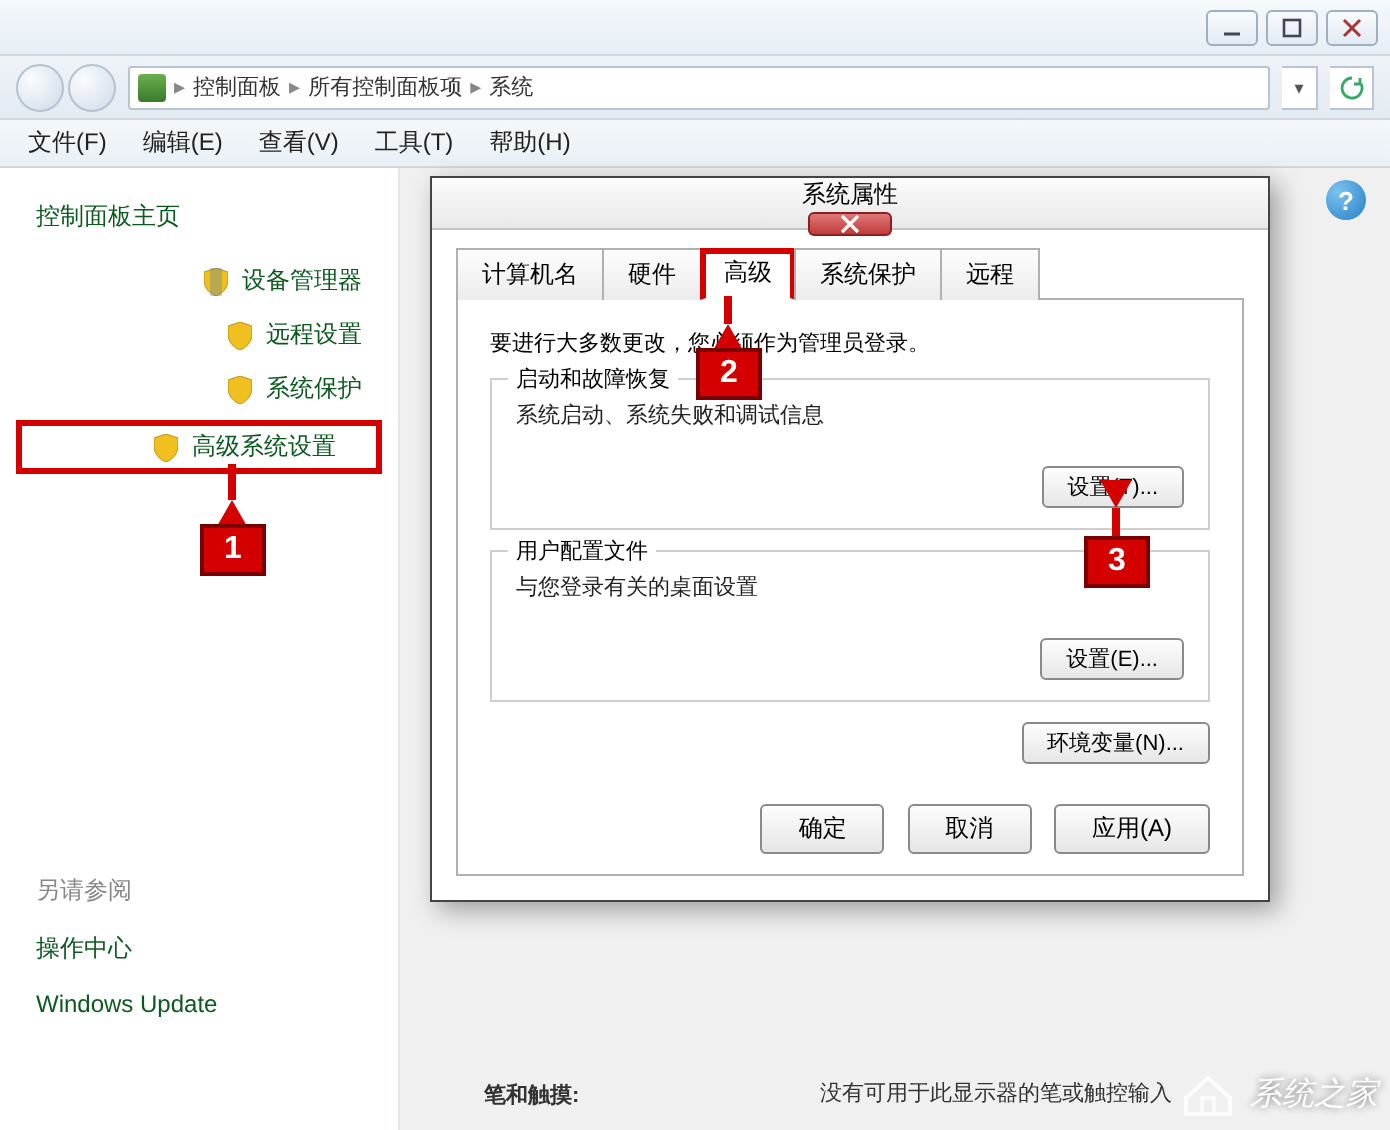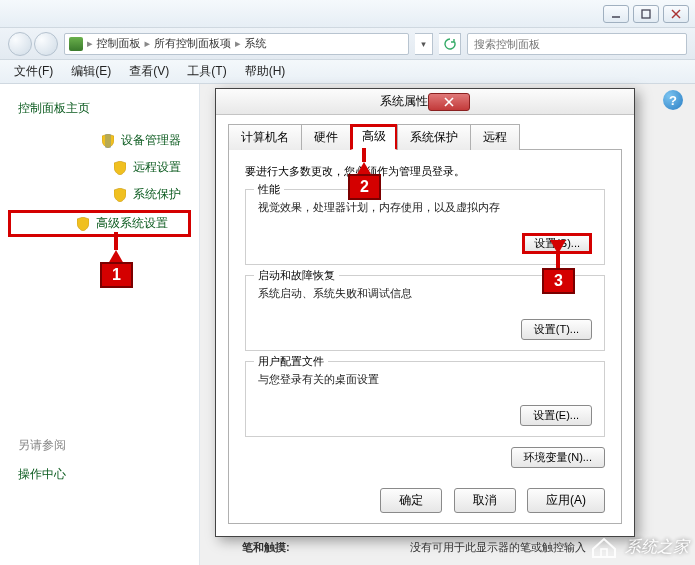--- a/index.html
+++ b/index.html
@@ -29,21 +29,21 @@
 .seealso{margin-top:200px;padding:0 18px;font-size:12px;color:#888;}
 .seealso .lnk{color:#0a5a1e;padding:6px 0;cursor:pointer;}
 
 .content{flex:1;background:#f0f0f0;position:relative;}
 .behind-text{position:absolute;bottom:10px;left:42px;font-size:11px;color:#333;font-weight:bold;}
 .behind-right{position:absolute;bottom:10px;left:210px;font-size:11px;color:#333;line-height:1.5;}
 .help-circle{position:absolute;top:6px;right:12px;width:20px;height:20px;border-radius:50%;background:radial-gradient(circle at 30% 30%,#7ac3f0,#2a7ec4);color:#fff;display:flex;align-items:center;justify-content:center;font-size:13px;font-weight:bold;}
 
 
 .dialog{position:absolute;left:215px;top:88px;width:420px;background:#fff;border:1px solid #444;box-shadow:4px 4px 12px rgba(0,0,0,.35);}
-.dlg-title{height:26px;background:linear-gradient(#fcfcfc,#e8e8e8);display:flex;align-items:center;justify-content:center;padding:0 6px;font-size:12px;border-bottom:1px solid #c4c4c4;}
+.dlg-title{height:26px;background:linear-gradient(#fcfcfc,#e8e8e8);display:flex;align-items:center;justify-content:flex-start;padding:0 6px;font-size:12px;border-bottom:1px solid #c4c4c4;flex-direction:column;}
 .dlg-close{width:42px;height:18px;background:linear-gradient(#e07878,#c23a3a);border:1px solid #8a2020;border-radius:3px;color:#fff;display:flex;align-items:center;justify-content:center;font-size:11px;cursor:pointer;}
 .dlg-body{padding:8px 12px 12px;}
 .tabs{display:flex;border-bottom:1px solid #b0b0b0;}
 .tab{padding:4px 12px;font-size:12px;border:1px solid #b0b0b0;border-bottom:none;background:linear-gradient(#fdfdfd,#ececec);margin-right:-1px;cursor:pointer;position:relative;top:1px;}
 .tab.active{background:#fff;border-bottom:1px solid #fff;}
 .tab-hl{border:3px solid #d40000;padding:1px 9px;}
 .panel{border:1px solid #b0b0b0;border-top:none;padding:14px 16px 10px;font-size:12px;}
 .intro{font-size:11px;margin-bottom:10px;}
 .group{border:1px solid #cfcfcf;padding:10px 12px 10px;margin-bottom:10px;position:relative;}
 .group .gtitle{position:absolute;top:-8px;left:8px;background:#fff;padding:0 4px;font-size:11px;}
@@ -105,21 +105,20 @@
   </div>
   <div style="width:18px;height:22px;border:1px solid #b8c4d0;border-left:none;background:#fff;display:flex;align-items:center;justify-content:center;">
       <span style="font-size:9px;color:#555">▾</span>
     </div>
   <div class="refresh">
       <svg width="12" height="12" viewBox="0 0 12 12">
         <path d="M6 1a5 5 0 1 0 4.5 2.8" fill="none" stroke="#3a6" stroke-width="1.4"></path>
         <path d="M10 1v3h-3" fill="none" stroke="#3a6" stroke-width="1.4"></path>
       </svg>
     </div>
-  <input class="search" placeholder="搜索控制面板" style="">
 </div>
 
 <div class="menubar">
   <span>文件(F)</span>
   <span>编辑(E)</span>
   <span>查看(V)</span>
   <span>工具(T)</span>
   <span>帮助(H)</span>
 </div>
 
@@ -157,20 +156,21 @@
           <svg class="shield" viewBox="0 0 12 14">
             <path d="M6 0l6 2v4c0 4-3 7-6 8-3-1-6-4-6-8V2z" fill="#f0c020" stroke="#c09010" stroke-width=".5"></path>
           </svg>
         </span>
       <span>高级系统设置</span>
     </div>
 
     <div class="seealso">
       <div style="margin-bottom:6px;">另请参阅</div>
       <div class="lnk">操作中心</div>
+      <div class="lnk">Windows Update</div>
     </div>
   </div>
 
   <div class="content">
     <div class="help-circle">?</div>
     <div class="behind-text">笔和触摸:</div>
     <div class="behind-right">没有可用于此显示器的笔或触控输入</div>
   </div>
 </div>
 
@@ -188,25 +188,20 @@
     <div class="tabs">
       <div class="tab">计算机名</div>
       <div class="tab">硬件</div>
       <div class="tab active tab-hl">高级</div>
       <div class="tab">系统保护</div>
       <div class="tab">远程</div>
     </div>
     <div class="panel">
       <div class="intro">要进行大多数更改，您必须作为管理员登录。</div>
 
-      <div class="group clearfix">
-        <div class="gtitle">性能</div>
-        <div class="gdesc">视觉效果，处理器计划，内存使用，以及虚拟内存</div>
-        <button class="sbtn sbtn-hl">设置(S)...</button>
-      </div>
 
       <div class="group clearfix">
         <div class="gtitle">启动和故障恢复</div>
         <div class="gdesc">系统启动、系统失败和调试信息</div>
         <button class="sbtn">设置(T)...</button>
       </div>
 
       <div class="group clearfix">
         <div class="gtitle">用户配置文件</div>
         <div class="gdesc">与您登录有关的桌面设置</div>

